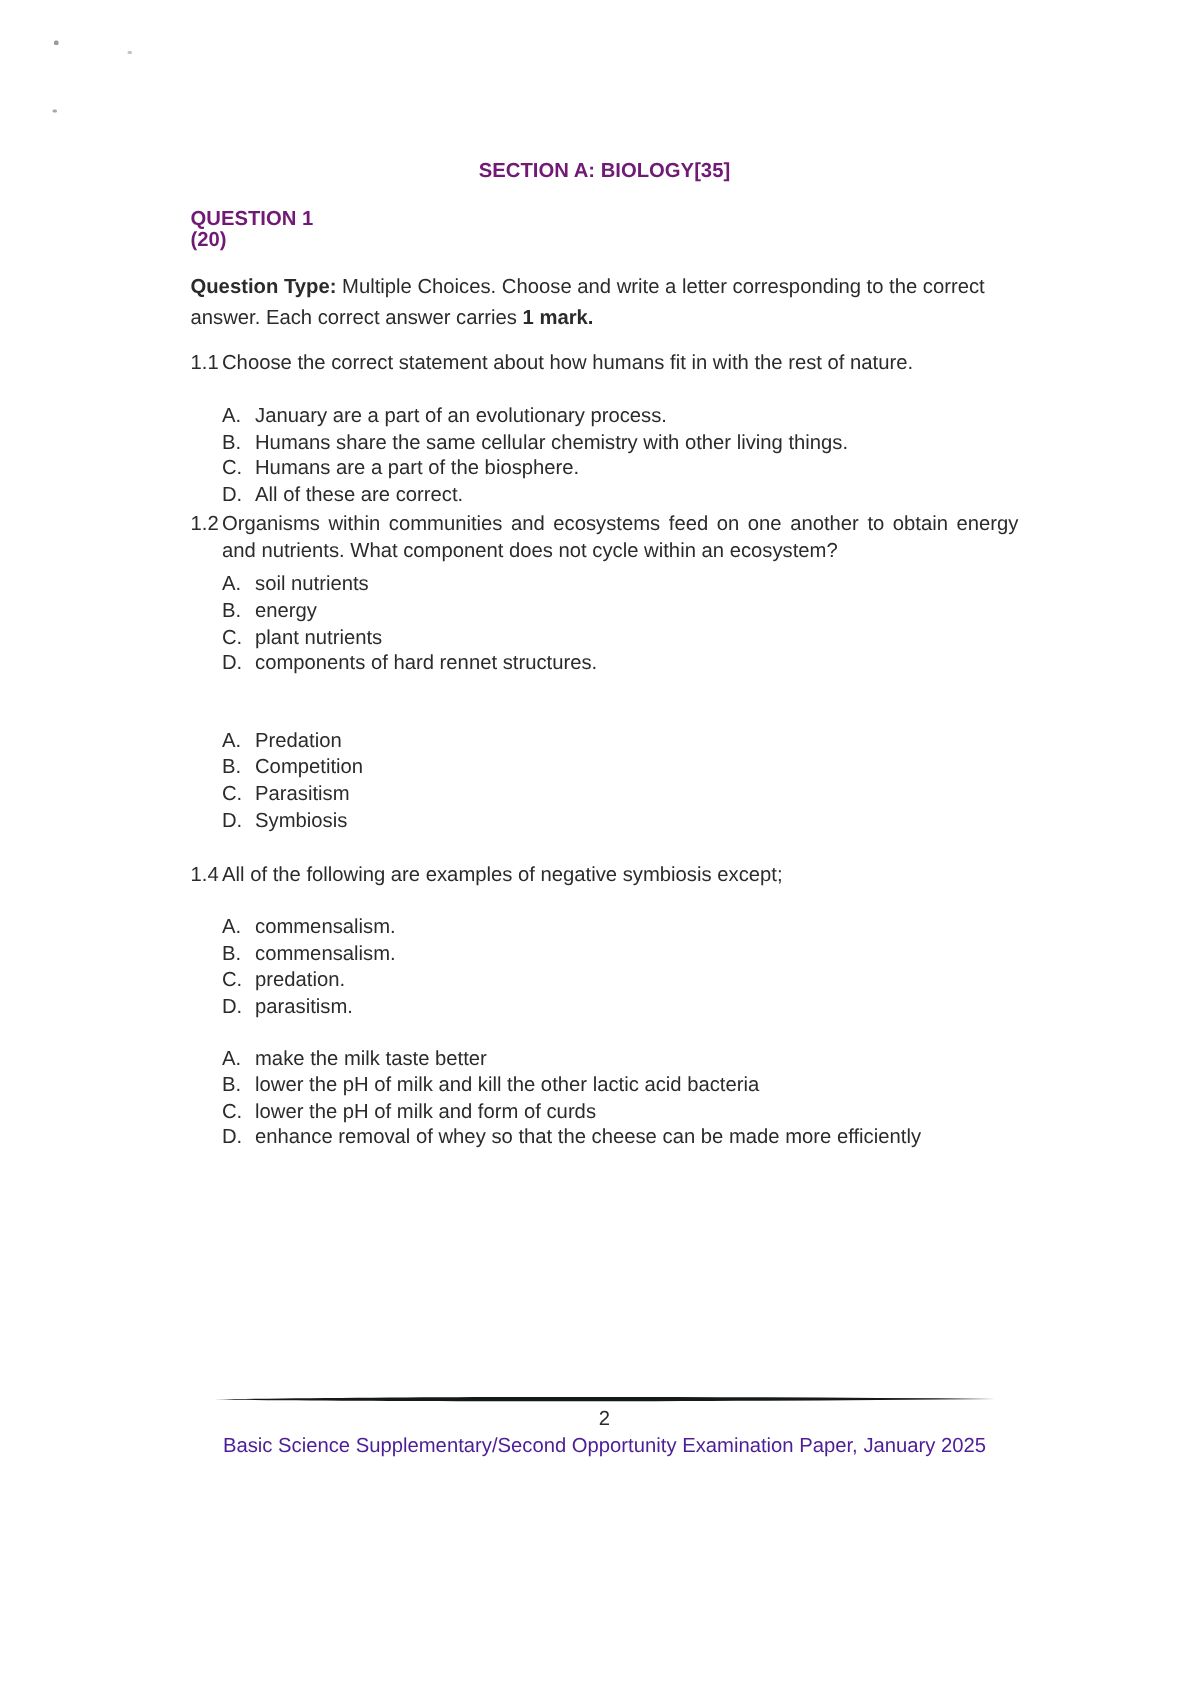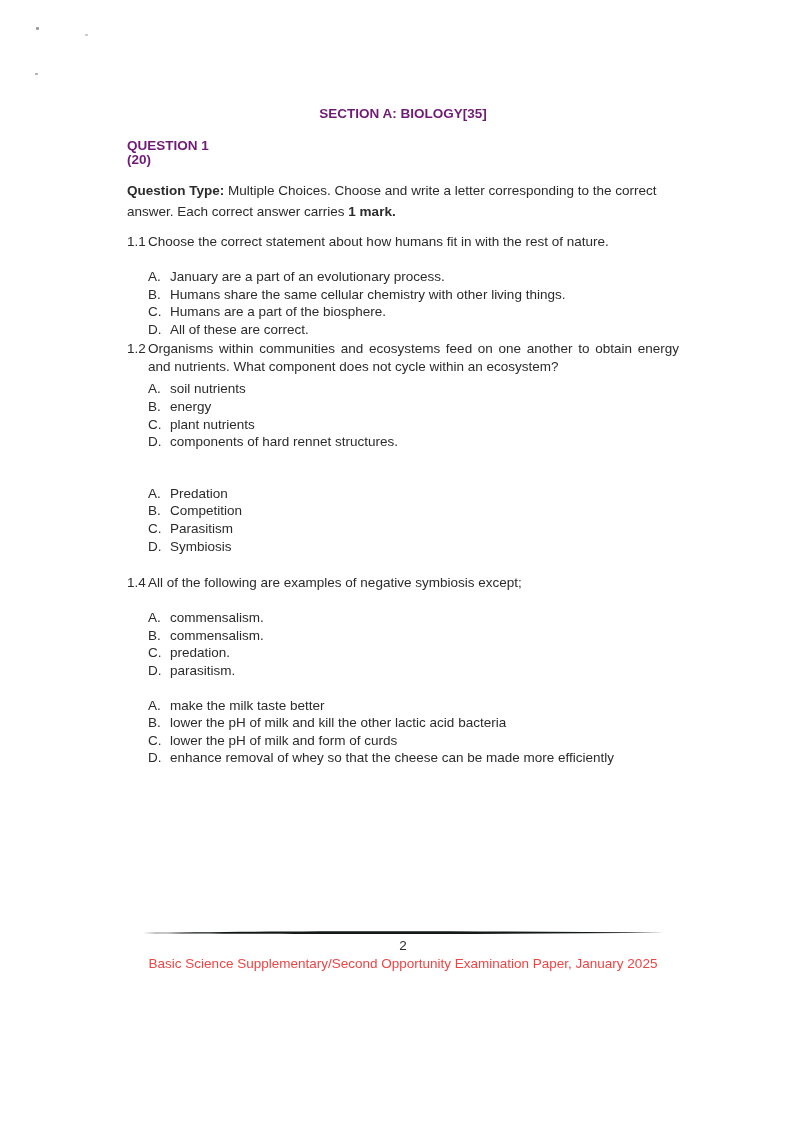--- a/index.html
+++ b/index.html
@@ -69,21 +69,21 @@
     text-align: center;
     font-size: 13.5px;
   }
   .footer-rule {
     display: block;
     margin: 0 auto;
     width: 525px;
     height: 6px;
   }
   .page-number { line-height: 17px; margin-top: 1px; }
-  .footer-text { line-height: 18px; margin-top: 1px; color: #ef4444; }
+  .footer-text { line-height: 18px; margin-top: 1px; color: #4c1d95; }
   .speck {
     position: absolute;
     border-radius: 1px;
   }
   .speck-1 { left: 36px; top: 27px; width: 3px; height: 3px; background: #9a9a9a; }
   .speck-2 { left: 85px; top: 34px; width: 3px; height: 2px; background: #c4c4c4; }
   .speck-3 { left: 35px; top: 73px; width: 3px; height: 2px; background: #a8a8a8; }
 </style>
 </head>
 <body>

